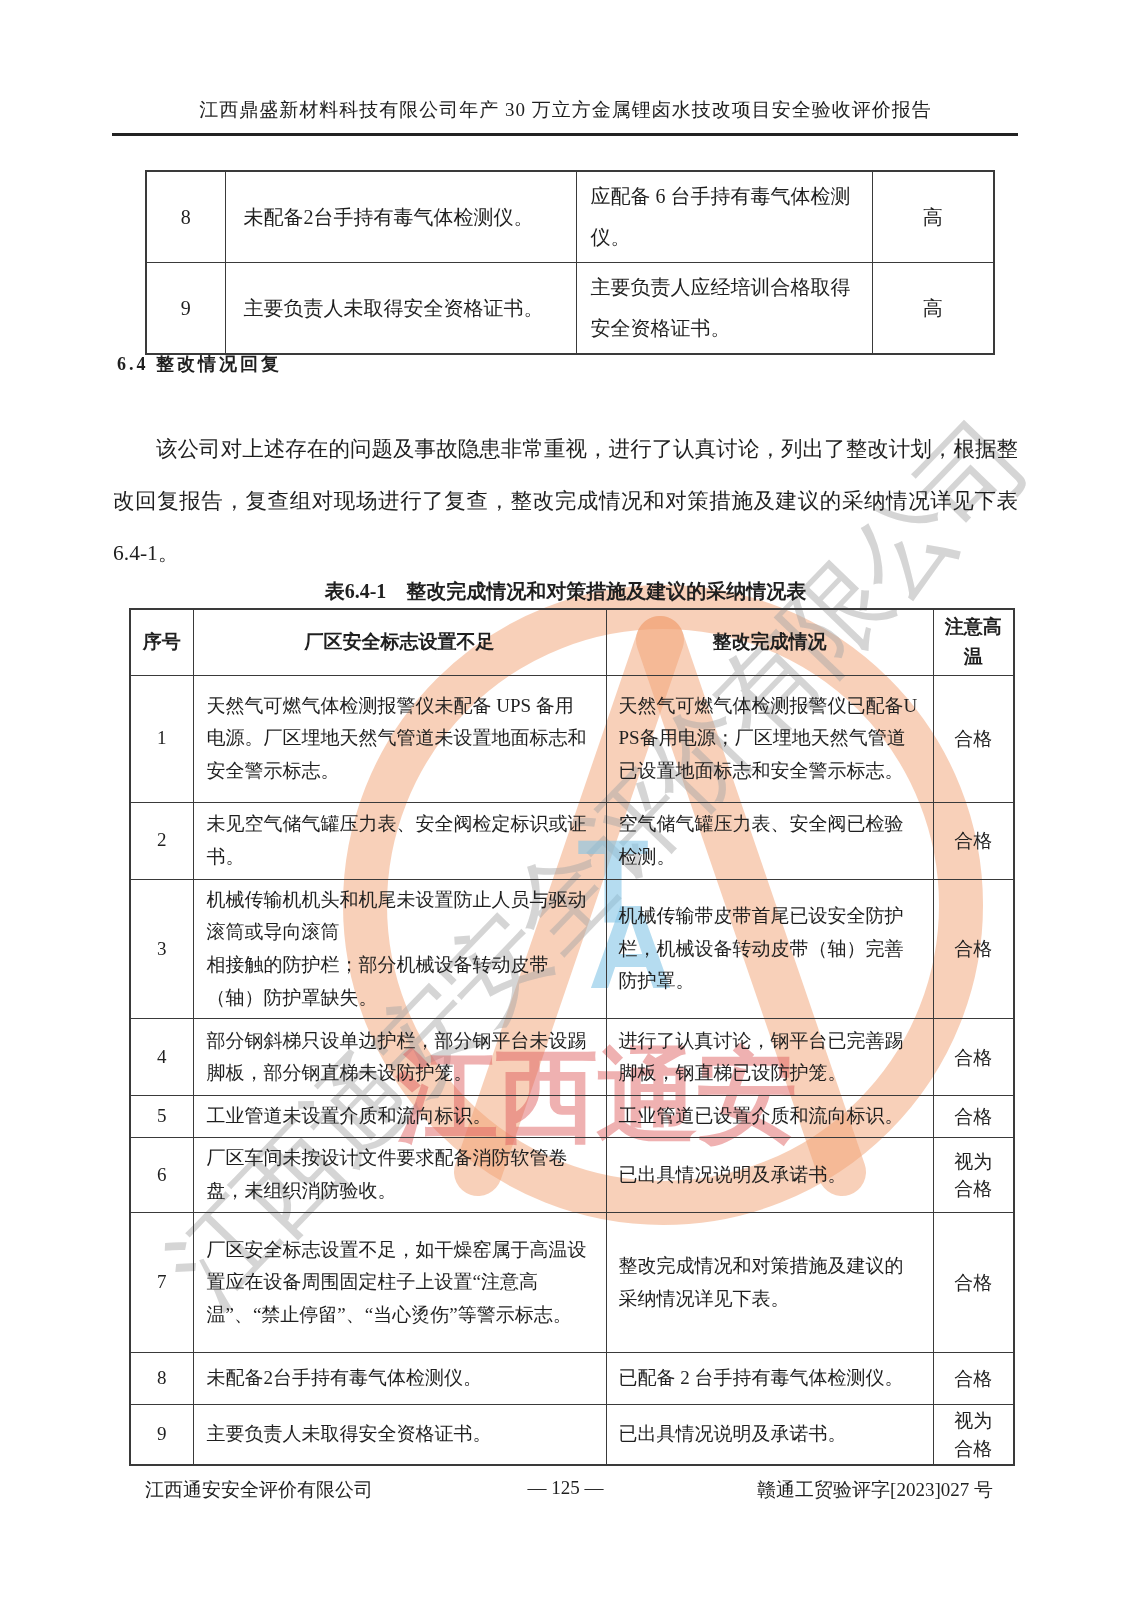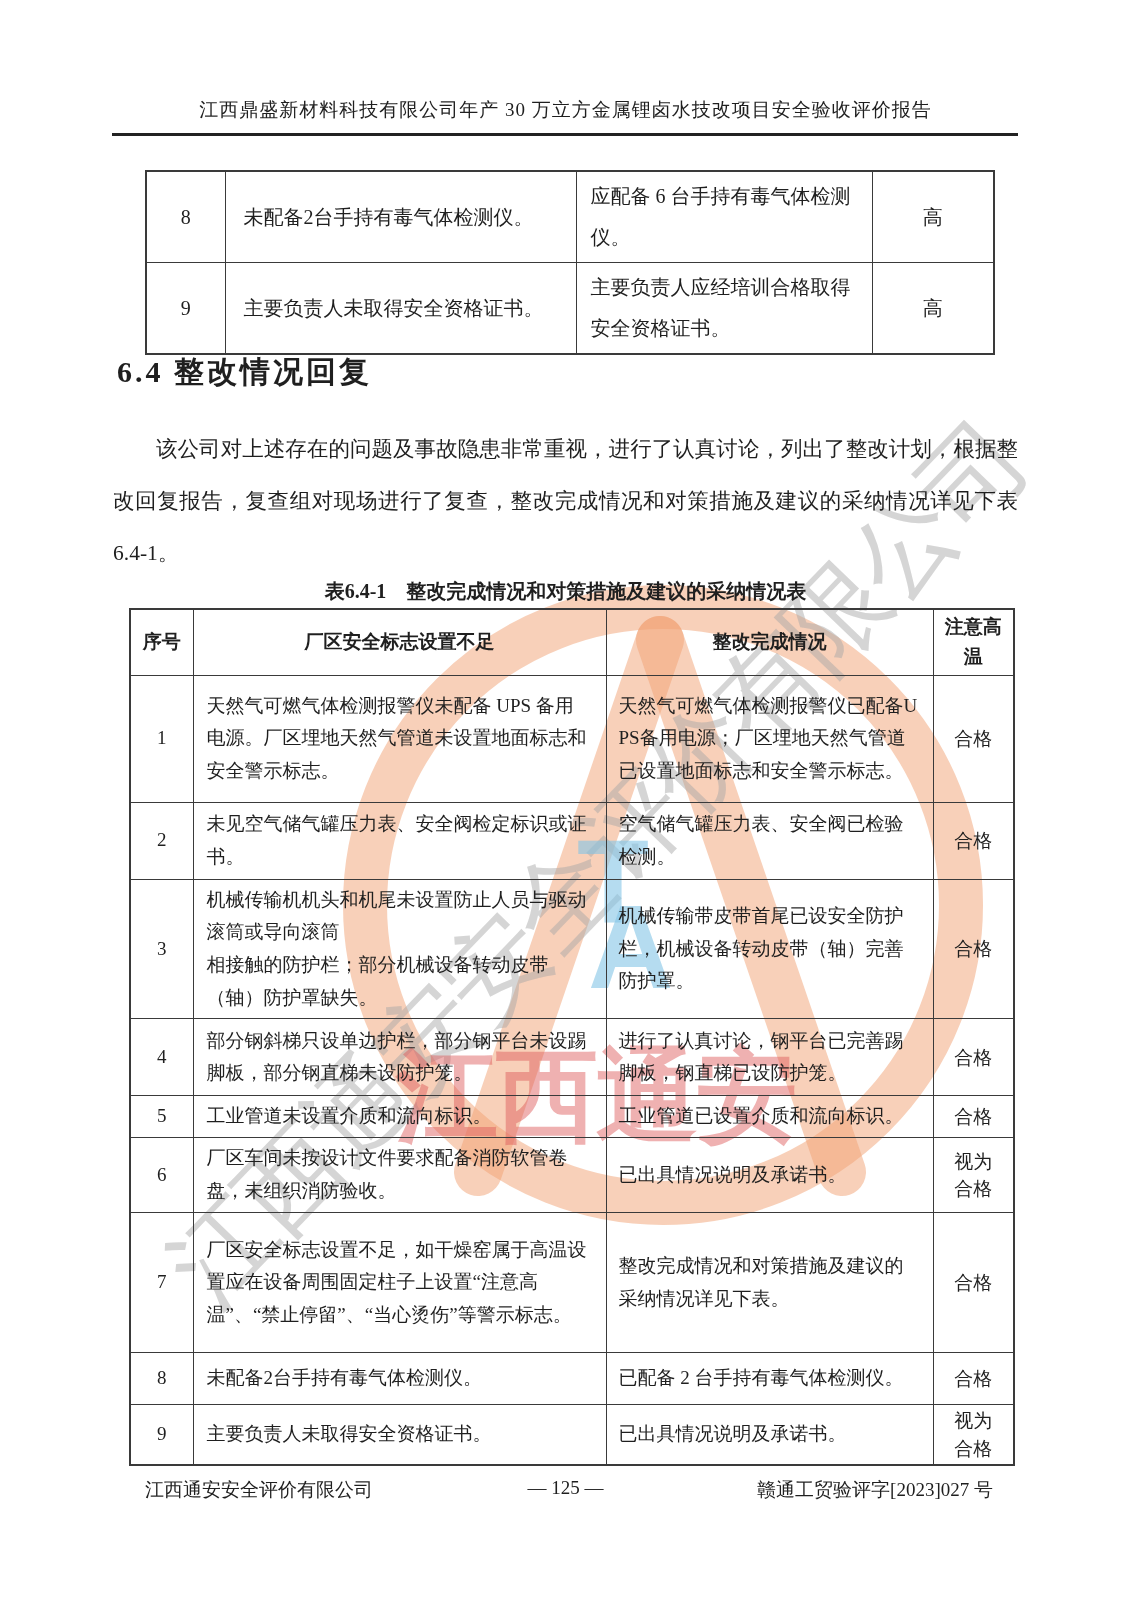--- a/index.html
+++ b/index.html
@@ -47,21 +47,21 @@
   .top-table{position:absolute;left:145px;top:170px;width:848px;border:2px solid #3a3a3a;}
   .top-table td{font-size:20px;line-height:2.05;}
   .top-table .c-no,.top-table .c-level{text-align:center;padding:2px 2px;}
   .top-table .c-problem{padding:4px 18px;}
   .top-table .c-measure{padding:4px 14px;}
   .top-table tr:nth-child(1){height:77px;}
   .top-table tr:nth-child(2){height:71px;}
 
   .section-heading{
     position:absolute;left:117px;top:352px;
-    font-size:30px;font-weight:bold;letter-spacing:3px;
+    font-size:18px;font-weight:bold;letter-spacing:3px;
   }
   .body-paragraph{
     position:absolute;left:113px;top:423px;width:905px;
     font-size:21.5px;line-height:2.42;text-align:justify;
     text-indent:2em;margin:0;
   }
   .table-caption{
     position:absolute;left:113px;top:578px;width:905px;
     text-align:center;font-size:20px;font-weight:bold;
   }

